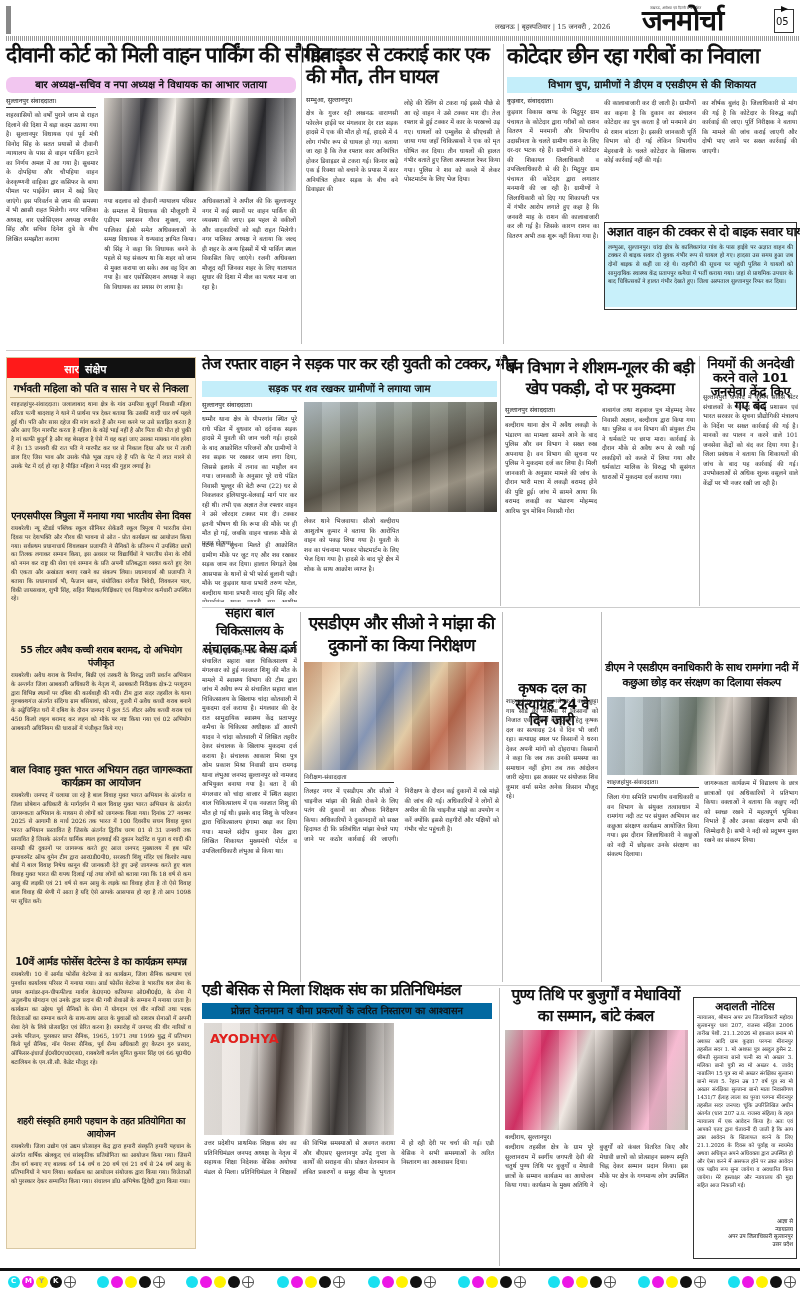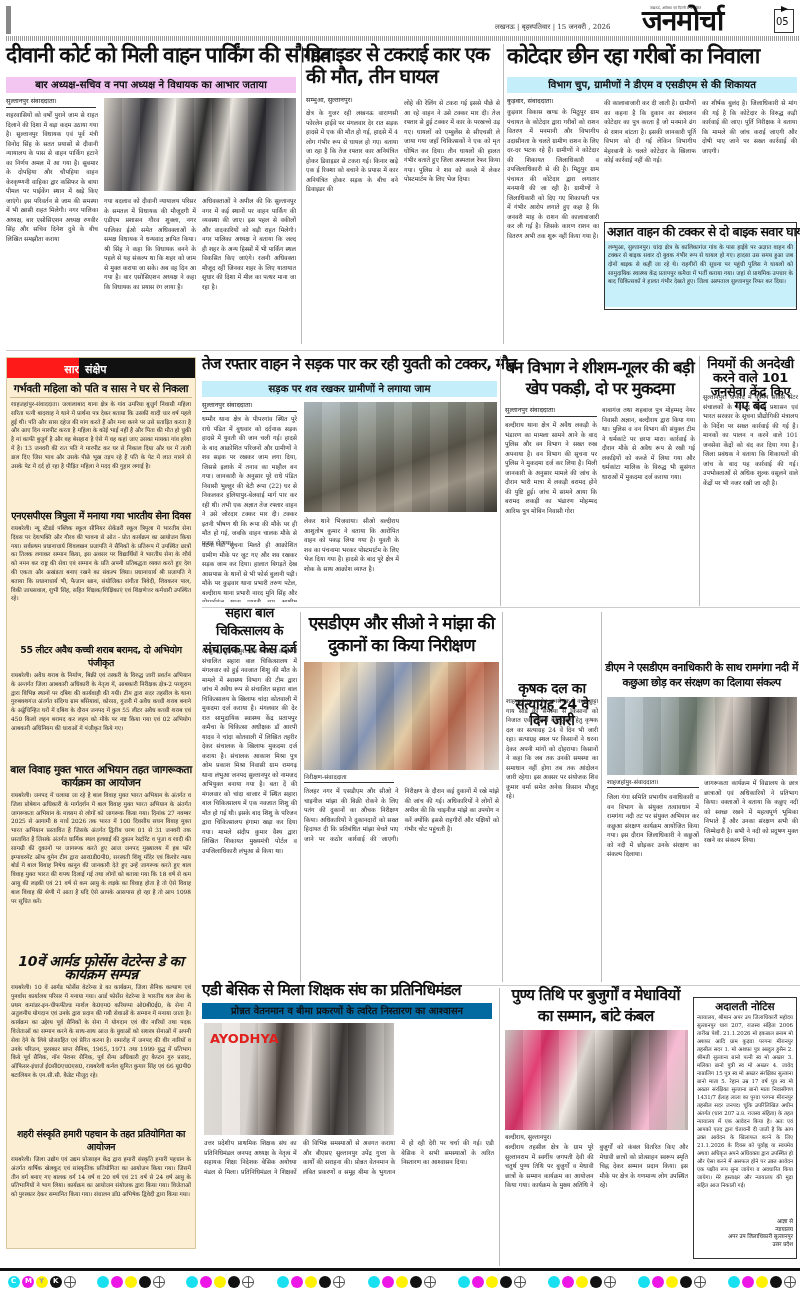--- a/index.html
+++ b/index.html
@@ -36,21 +36,21 @@
   <div class="abs" style="left:650px;top:5px;font-size:3.5px;color:#333;">लखनऊ, अयोध्या एवं दिल्ली से प्रकाशित</div>
   <div class="abs" style="left:642px;top:6px;font-size:28px;font-weight:bold;color:#111;letter-spacing:-1px;line-height:30px;">जनमोर्चा</div>
   <div class="abs" style="left:774px;top:9px;width:20px;height:24px;border:1px solid #333;">
     <div class="abs" style="left:6px;top:-4px;width:0;height:0;border-left:7px solid #111;border-top:3px solid transparent;border-bottom:3px solid transparent;"></div>
     <div class="abs" style="left:1px;top:6px;font-size:10px;color:#111;">05</div>
   </div>
 </div>
 <div class="rule-top"></div>
 
 <div class="abs hd" style="left:6px;top:44px;width:290px;font-size:21px;white-space:nowrap;letter-spacing:-1.2px;">दीवानी कोर्ट को मिली वाहन पार्किंग की सौगात</div>
-<div class="kicker" style="left:6px;top:77px;width:290px;background:#f2c6f0;font-size:10px;">बार अध्यक्ष-सचिव व नपा अध्यक्ष ने विधायक का आभार जताया</div>
+<div class="kicker" style="left:6px;top:77px;width:290px;background:#f2c6f0;font-size:10px;border-radius:6px;">बार अध्यक्ष-सचिव व नपा अध्यक्ष ने विधायक का आभार जताया</div>
 <div class="abs" style="left:6px;top:96px;width:90px;">
   <div class="dateline">सुल्तानपुर संवाददाता।</div>
 </div>
 <div class="abs body-text" style="left:6px;top:110px;width:92px;height:235px;">शहरवासियों को वर्षों पुराने जाम से राहत दिलाने की दिशा में बड़ा कदम उठाया गया है। सुल्तानपुर विधायक एवं पूर्व मंत्री विनोद सिंह के सतत प्रयासों से दीवानी न्यायालय के पास से वाहन पार्किंग हटाने का निर्णय अमल में आ गया है। सुबमार के दोपहिया और चौपहिया वाहन केरकृष्णनी वाहिका द्वार कसिफर के बाया पीमल पर पाईकेंग स्थान में खड़े किए जाएंगे। इस परिवर्तन से जाम की समस्या में भी ख़ासी राहत मिलेगी। नगर पालिका अध्यक्ष, बार एसोसिएशन अध्यक्ष रणवीर सिंह और सचिव दिनेश दुबे के बीच लिखित समझौता कराया</div>
 <div class="photo" style="left:104px;top:98px;width:192px;height:93px;background:linear-gradient(100deg,#e8e1d8 0%,#3a3a3f 20%,#f0ebe4 35%,#222 50%,#e9e4dc 62%,#2a2a2e 78%,#ddd 100%);"></div>
 <div class="abs body-text" style="left:104px;top:196px;width:92px;height:150px;">गया बदलाव को दीवानी न्यायालय परिसर के समतल में विधायक की मौजूदगी में एडीएम प्रशासन गौरव शुक्ला, नगर पालिका ईओ समेत अधिवक्ताओं के समक्ष विधायक ने धन्यवाद ज्ञापित किया। श्री सिंह ने कहा कि विधायक बनने के पहले से यह संकल्प था कि शहर को जाम से मुक्त कराया जा सके। अब वह दिन आ गया है। बार एसोसिएशन अध्यक्ष ने कहा कि विधायक का प्रयास रंग लाया है।</div>
 <div class="abs body-text" style="left:202px;top:196px;width:94px;height:150px;">अधिवक्ताओं ने अपील की कि सुल्तानपुर नगर में कई स्थानों पर वाहन पार्किंग की व्यवस्था की जाए। इस पहल से वकीलों और वादकारियों को बड़ी राहत मिलेगी। नगर पालिका अध्यक्ष ने बताया कि जल्द ही शहर के अन्य हिस्सों में भी पार्किंग स्थल विकसित किए जाएंगे। रजनी अधिवक्ता मौजूद रहीं जिनका शहर के लिए यातायात सुधार की दिशा में मील का पत्थर माना जा रहा है।</div>
 
 <div class="vline" style="left:301px;top:44px;height:300px;background:#bbb;"></div>
 
@@ -94,21 +94,21 @@
   </div>
   <div>
     <div class="sar-hd" style="font-size:9.4px;">55 लीटर अवैध कच्ची शराब बरामद, दो अभियोग पंजीकृत</div>
     <div class="sar-txt" style="height:88px;">रायबरेली। अवैध शराब के निर्माण, बिक्री एवं तस्करी के विरुद्ध जारी प्रवर्तन अभियान के अन्तर्गत जिला आबकारी अधिकारी के नेतृत्व में, आबकारी निरीक्षक क्षेत्र-2 परशुराम द्वारा विभिन्न स्थानों पर दबिश की कार्यवाही की गयी। टीम द्वारा सदर तहसील के थाना गुरुबक्शगंज अंतर्गत संदिग्ध ग्राम बसियावां, कोरसा, गुजरी में अवैध कच्ची शराब बनाने के अड्डेचिन्हित घरों में दबिश के दौरान जनपद में कुल 55 लीटर अवैध कच्ची शराब एवं 450 किलो लहन बरामद कर लहन को मौके पर नष्ट किया गया एवं 02 अभियोग आबकारी अधिनियम की धाराओं में पंजीकृत किये गए।</div>
   </div>
   <div>
     <div class="sar-hd" style="font-size:10.5px;">बाल विवाह मुक्त भारत अभियान तहत जागरूकता कार्यक्रम का आयोजन</div>
     <div class="sar-txt" style="height:160px;">रायबरेली। जनपद में चलाया जा रहे है बाल विवाह मुक्त भारत अभियान के अंतर्गत व जिला प्रोबेशन अधिकारी के मार्गदर्शन में बाल विवाह मुक्त भारत अभियान के अंतर्गत जागरूकता अभियान के माध्यम से लोगों को जागरूक किया गया। दिनांक 27 नवम्बर 2025 से आगामी 8 मार्च 2026 तक भारत में 100 दिवसीय सघन विवाह मुक्त भारत अभियान प्रस्तावित है जिसके अंतर्गत द्वितीय चरण 01 से 31 जनवरी तक प्रस्तावित है जिसके अंतर्गत धार्मिक स्थल हलवाई की दुकान रेस्टोरेंट व पूजा व शादी की सामग्री की दुकानों पर जागरूक करते हुए आज जनपद मुख्यालय में हब फॉर इम्पावरमेंट ऑफ वूमेन टीम द्वारा आर0डी0पी0, सरस्वती शिशु मंदिर एवं किशोर न्याय बोर्ड में बाल विवाह निषेध कानून की जानकारी देते हुए उन्हें जागरूक करते हुए बाल विवाह मुक्त भारत की शपथ दिलाई गई तथा लोगों को बताया गया कि 18 वर्ष से कम आयु की लड़की एवं 21 वर्ष से कम आयु के लड़के का विवाह होता है तो ऐसे विवाह बाल विवाह की श्रेणी में आता है यदि ऐसे आपके आसपास हो रहा है तो आप 1098 पर सूचित करें।</div>
   </div>
   <div>
-    <div class="sar-hd" style="font-size:14px;font-style:italic;">10वें आर्मड फोर्सेस वेटरेन्स डे का कार्यक्रम सम्पन्न</div>
+    <div class="sar-hd" style="font-size:10px;">10वें आर्मड फोर्सेस वेटरेन्स डे का कार्यक्रम सम्पन्न</div>
     <div class="sar-txt" style="height:140px;">रायबरेली। 10 वें आर्मड फोर्सेस वेटरेन्स डे का कार्यक्रम, जिला सैनिक कल्याण एवं पुनर्वास कार्यालय परिसर में मनाया गया। आर्ड फोर्सेस वेटरेन्स डे भारतीय थल सेना के प्रथम कमांडर-इन-चीफफील्ड मार्शल के0एम0 करियप्पा ओ0बी0ई0, के सेना में अतुलनीय योगदान एवं उनके द्वारा प्रदान की गयी सेवाओं के सम्मान में मनाया जाता है। कार्यक्रम का उद्देश्य पूर्व सैनिकों के सेना में योगदान एवं वीर नारियों तथा पदक विजेताओं का सम्मान करने के साथ-साथ आज के युवाओं को सशस्त्र सेनाओं में अपनी सेवा देने के लिये प्रोत्साहित एवं प्रेरित करना है। समारोह में जनपद की वीर नारियों व उनके परिजन, पुरस्कार प्राप्त सैनिक, 1965, 1971 तथा 1999 युद्ध में प्रतिभाग किये पूर्व सैनिक, नॉन पेंशनर सैनिक, पूर्व सैन्य अधिकारी हुए कैप्टन गुरु प्रसाद, ऑफिसर-इंचार्ज ई0सी0एच0एस0, रायबरेली कर्नल सुमित कुमार सिंह एवं 66 यू0पी0 बटालियन के एन.सी.सी. कैडेट मौजूद रहे।</div>
   </div>
   <div>
     <div class="sar-hd" style="font-size:9.4px;">शहरी संस्कृति हमारी पहचान के तहत प्रतियोगिता का आयोजन</div>
     <div class="sar-txt" style="height:100px;">रायबरेली। जिला उद्योग एवं उद्यम प्रोत्साहन केंद्र द्वारा हमारी संस्कृति हमारी पहचान के अंतर्गत वार्षिक खेलकूद एवं सांस्कृतिक प्रतियोगिता का आयोजन किया गया। जिसमें तीन वर्ग बनाए गए बालक वर्ग 14 वर्ष व 20 वर्ष एवं 21 वर्ष से 24 वर्ष आयु के प्रतिभागियों ने भाग लिया। कार्यक्रम का आयोजन संयोजक द्वारा किया गया। विजेताओं को पुरस्कार देकर सम्मानित किया गया। संचालन डॉ0 अभिषेक द्विवेदी द्वारा किया गया।</div>
   </div>
 </div>
 
 <div class="abs hd" style="left:202px;top:356px;width:400px;font-size:15.5px;white-space:nowrap;letter-spacing:-0.8px;">तेज रफ्तार वाहन ने सड़क पार कर रही युवती को टक्कर, मौत</div>
 <div class="kicker" style="left:202px;top:381px;width:295px;background:#c4eefa;font-size:10px;">सड़क पर शव रखकर ग्रामीणों ने लगाया जाम</div>

